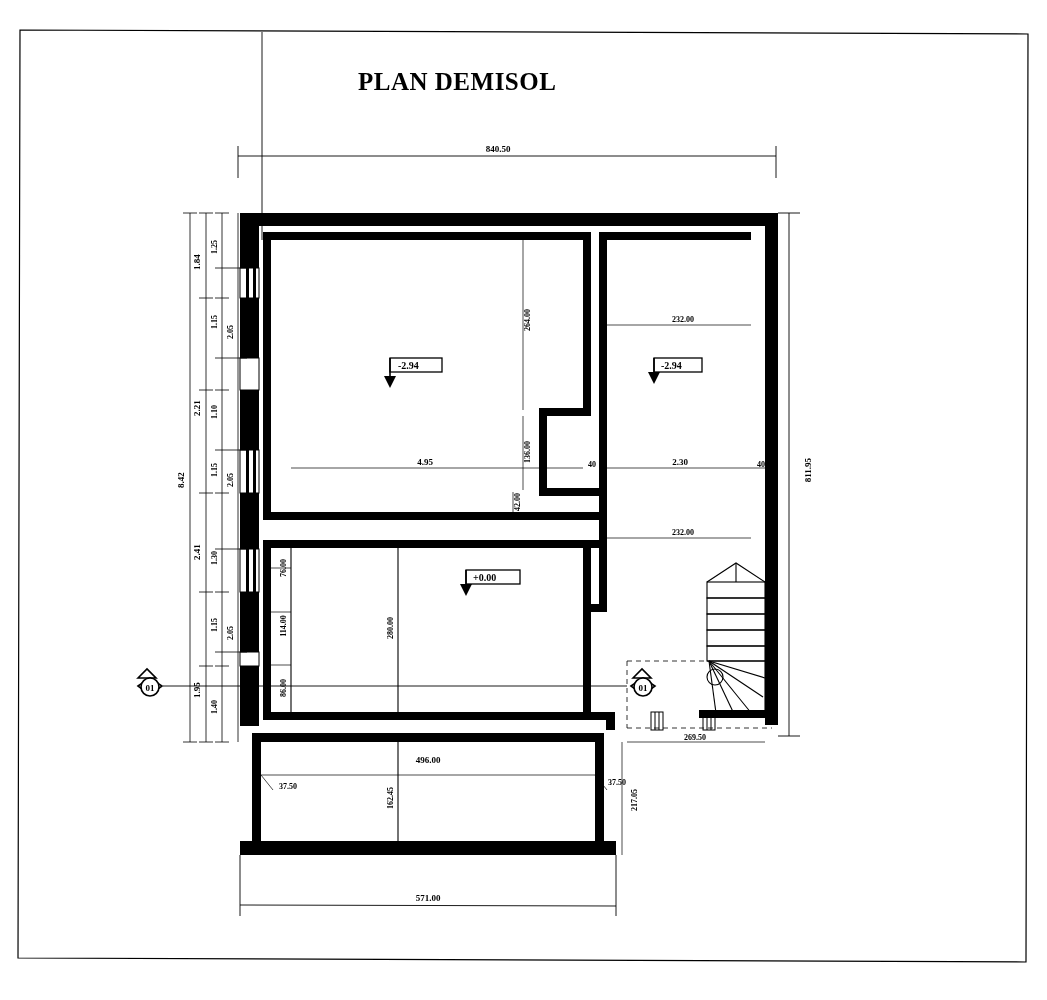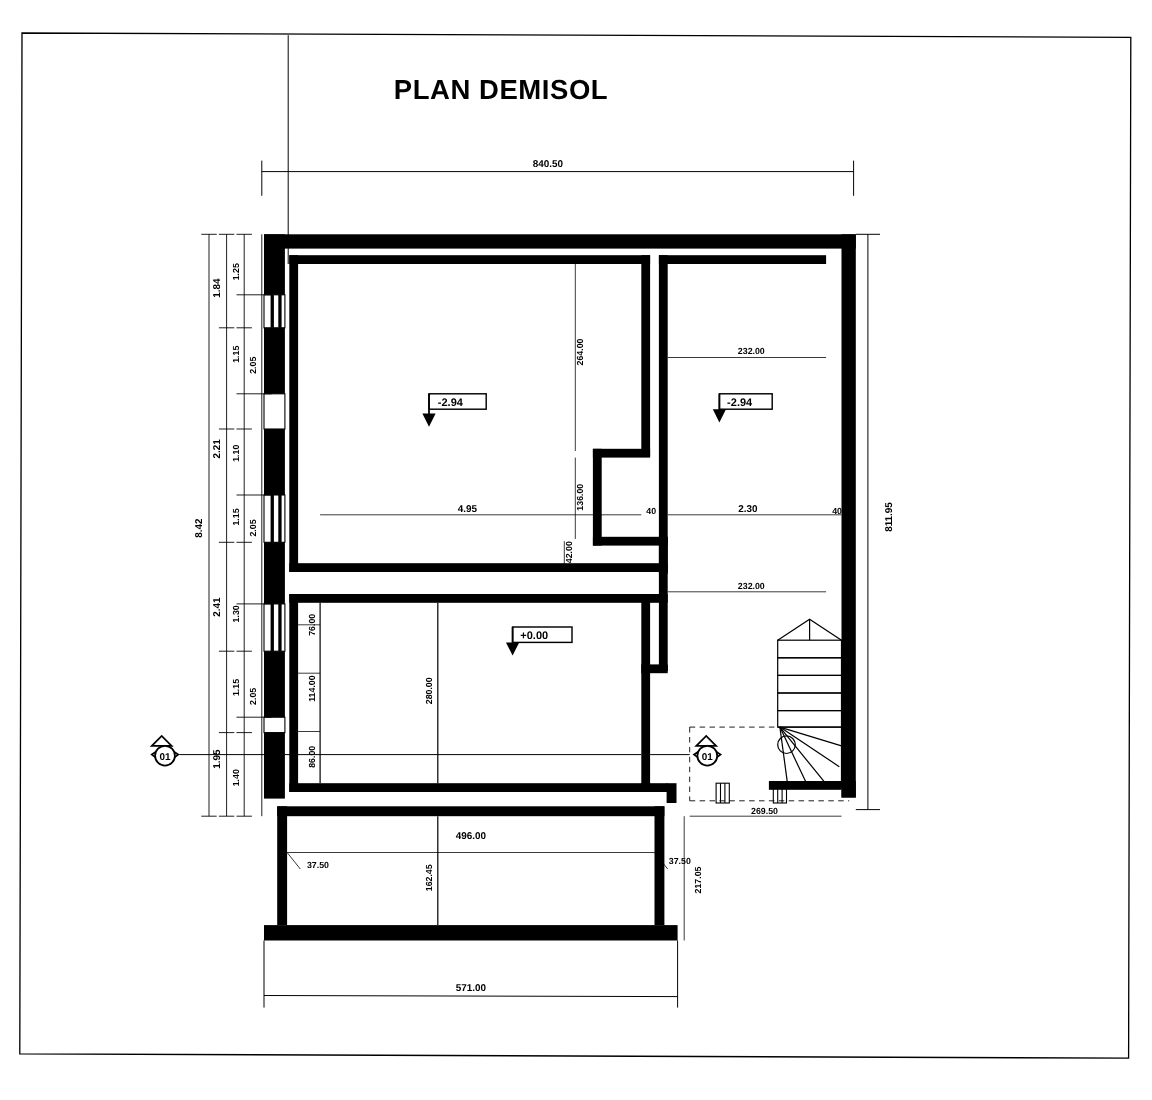--- a/index.html
+++ b/index.html
@@ -4,21 +4,21 @@
 <title>PLAN DEMISOL</title>
 <style>
   html,body{margin:0;padding:0;background:#ffffff;}
   body{
     width:1047px;height:1000px;
     font-family:"Liberation Sans", sans-serif;
     color:#000;
     overflow:hidden;
     position:relative;
   }
-  #sheet{position:absolute;inset:0;width:1047px;height:1000px;}
+  #sheet{position:absolute;inset:0;width:1047px;height:1000px;font-family:Liberation Serif, serif;}
   #plan-svg{display:block;width:1047px;height:1000px;}
   .title-text{font-size:25px;font-weight:bold;letter-spacing:.5px;}
   .dim{font-size:9px;font-weight:bold;}
   .dim-sm{font-size:8px;font-weight:bold;}
   .lvl{font-size:10px;font-weight:bold;}
   .mark{font-size:9px;font-weight:bold;}
 </style>
 </head>
 <body>
 

